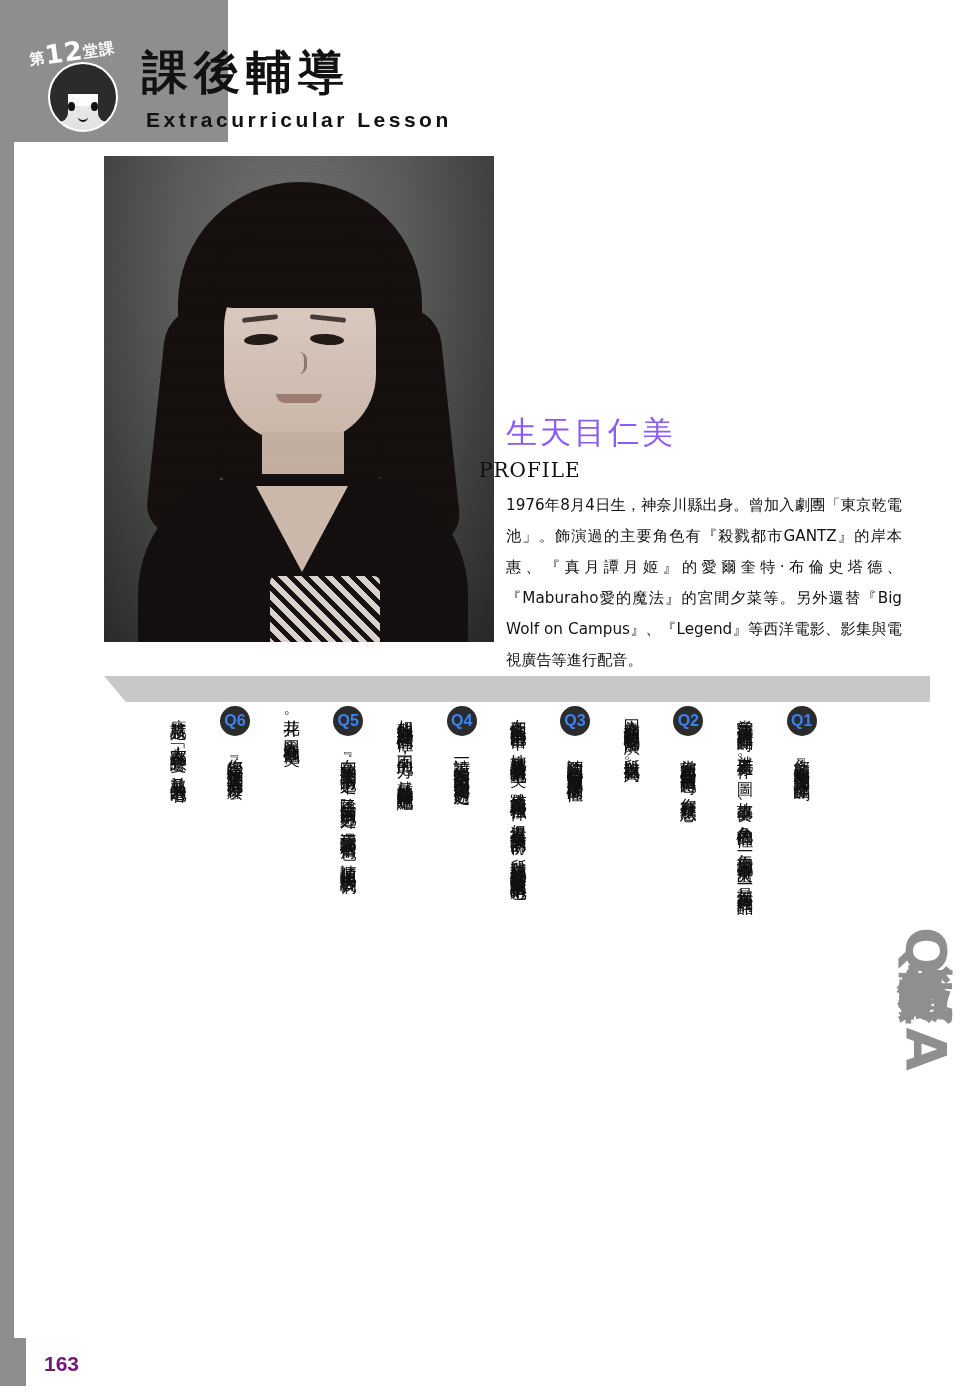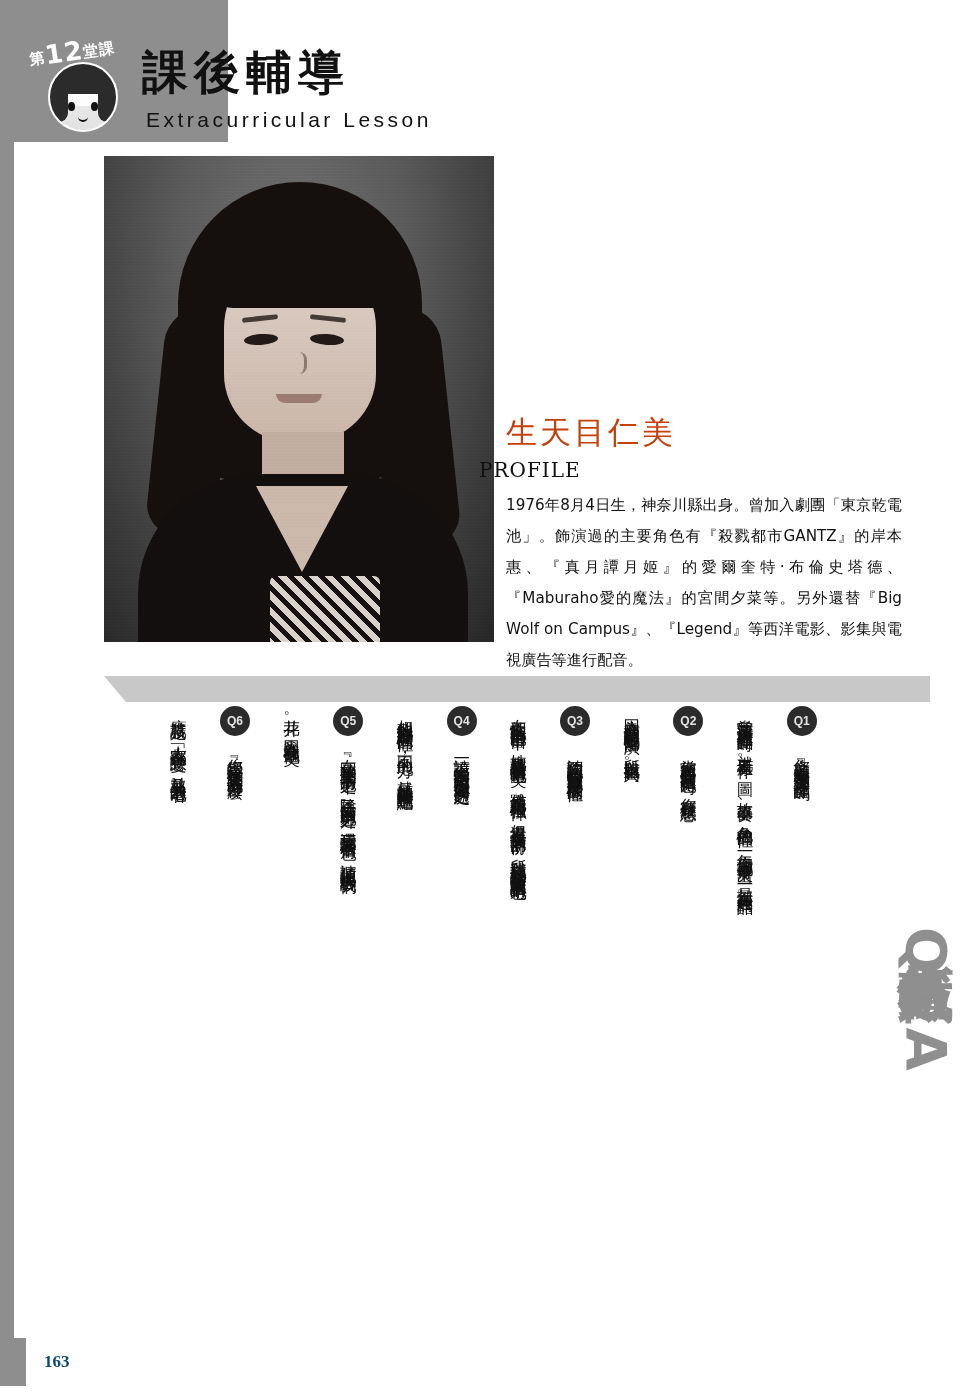--- a/index.html
+++ b/index.html
@@ -52,20 +52,21 @@
 
   .title-cn{
     position:absolute;left:142px;top:42px;
     font-size:46px;font-weight:bold;letter-spacing:6px;color:#111;
     font-family:Liberation Mono, monospace;
   }
   .title-en{
     position:absolute;left:146px;top:108px;
     font-size:21px;letter-spacing:3.5px;color:#111;
     font-family:"Liberation Sans",sans-serif;
+    font-weight:bold;
   }
   .left-rail{
     position:absolute;left:0;top:142px;width:14px;height:1196px;background:#8e8e8e;
   }
   .left-rail-bottom{
     position:absolute;left:0;top:1338px;width:26px;height:48px;background:#8e8e8e;
   }
 
   
   .photo{
@@ -123,21 +124,21 @@
     opacity:.9;border-radius:6px;
   }
   .ph-grain{
     position:absolute;inset:0;
     background-image:repeating-linear-gradient(0deg,rgba(255,255,255,.035) 0 1px,rgba(0,0,0,0) 1px 3px);
     mix-blend-mode:overlay;
   }
 
   
   .name{
-    position:absolute;left:506px;top:412px;font-size:31px;letter-spacing:3px;color:#c2410c;
+    position:absolute;left:506px;top:412px;font-size:31px;letter-spacing:3px;color:#8b5cf6;
     font-family:"DejaVu Sans","Liberation Sans",sans-serif;
   }
   .profile-label{
     position:absolute;left:479px;top:458px;font-size:20px;letter-spacing:1px;color:#111;
     font-family:"DejaVu Serif","Liberation Serif",serif;
   }
   .profile-text{
     position:absolute;left:506px;top:490px;width:396px;
     font-size:15.2px;line-height:31px;color:#111;text-align:justify;
     font-family:"DejaVu Sans","Liberation Sans",sans-serif;
@@ -158,35 +159,35 @@
 
   
   .qa-wrap{
     position:absolute;left:150px;top:706px;width:680px;height:600px;
     display:flex;flex-direction:row-reverse;gap:0;
   }
   .qcol{
     width:58px;display:flex;flex-direction:column;align-items:center;
   }
   .qbadge{
-    width:30px;height:30px;border-radius:50%;background:#2b2b2b;color:#e5e5e5;
-    font-size:12px;font-weight:bold;display:flex;align-items:center;justify-content:center;
+    width:30px;height:30px;border-radius:50%;background:#2b2b2b;color:#3b82f6;
+    font-size:16px;font-weight:bold;display:flex;align-items:center;justify-content:center;
     font-family:"Liberation Sans",sans-serif;margin-bottom:10px;flex:none;
   }
   .qtext{
     writing-mode:vertical-rl;text-orientation:upright;
     font-size:16.5px;line-height:29px;letter-spacing:1.5px;color:#111;
     font-family:"DejaVu Sans","Liberation Sans",sans-serif;
     height:560px;
   }
 
   
   .page-no{
-    position:absolute;left:44px;top:1352px;font-size:17px;font-weight:bold;color:#0c4a6e;
-    font-family:Liberation Serif, serif;
+    position:absolute;left:44px;top:1352px;font-size:21px;font-weight:bold;color:#701a75;
+    font-family:Liberation Sans, sans-serif;
   }
 </style>
 </head>
 <body>
 
 <div class="header-band">
   <div class="header-grey"></div>
 
   <div class="lesson-badge">
     <span>第</span><span class="num">12</span><span>堂課</span>

